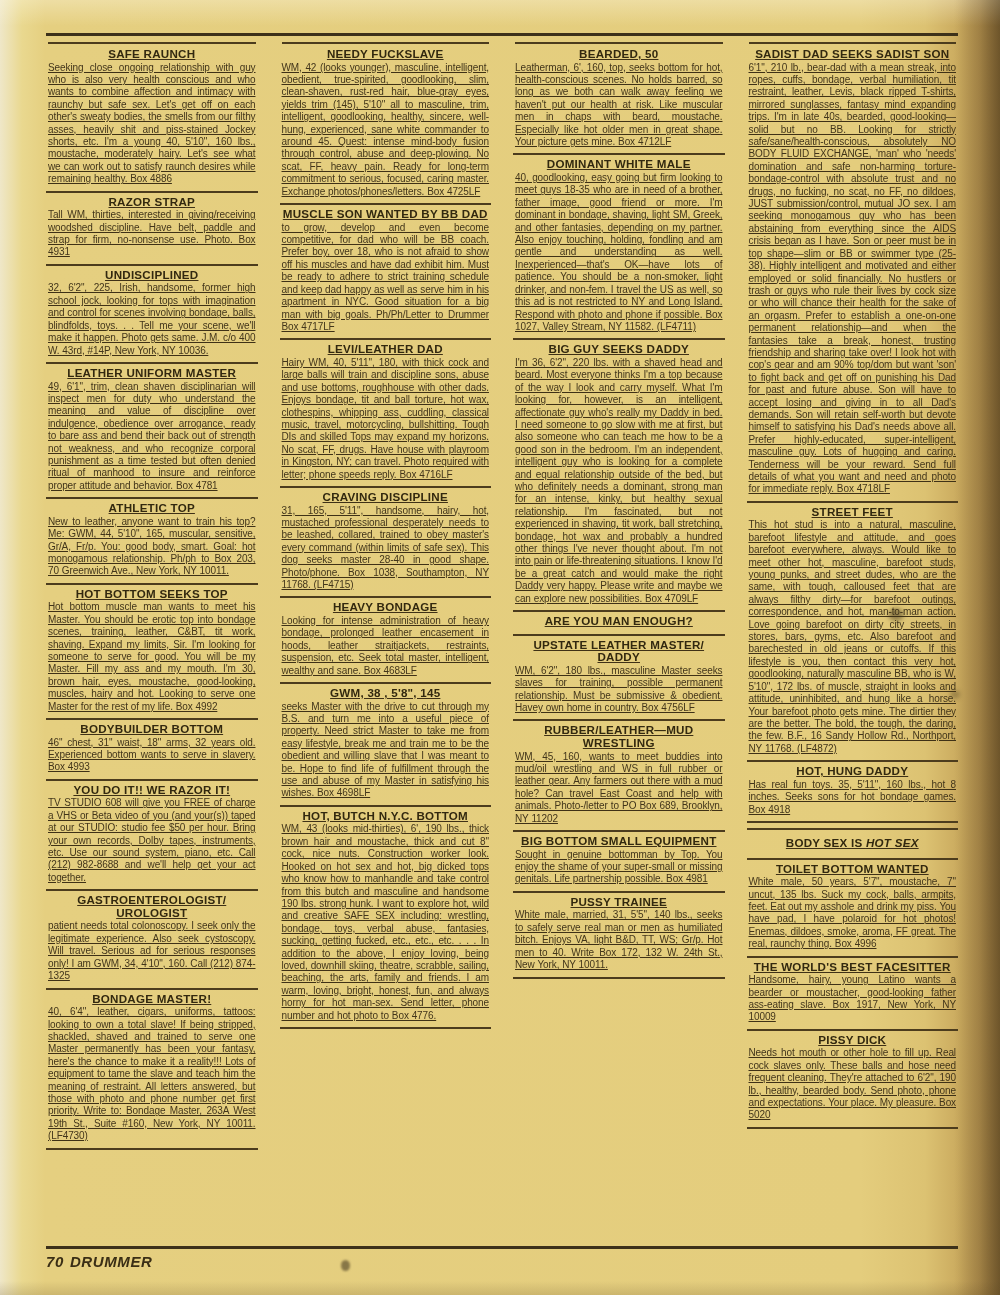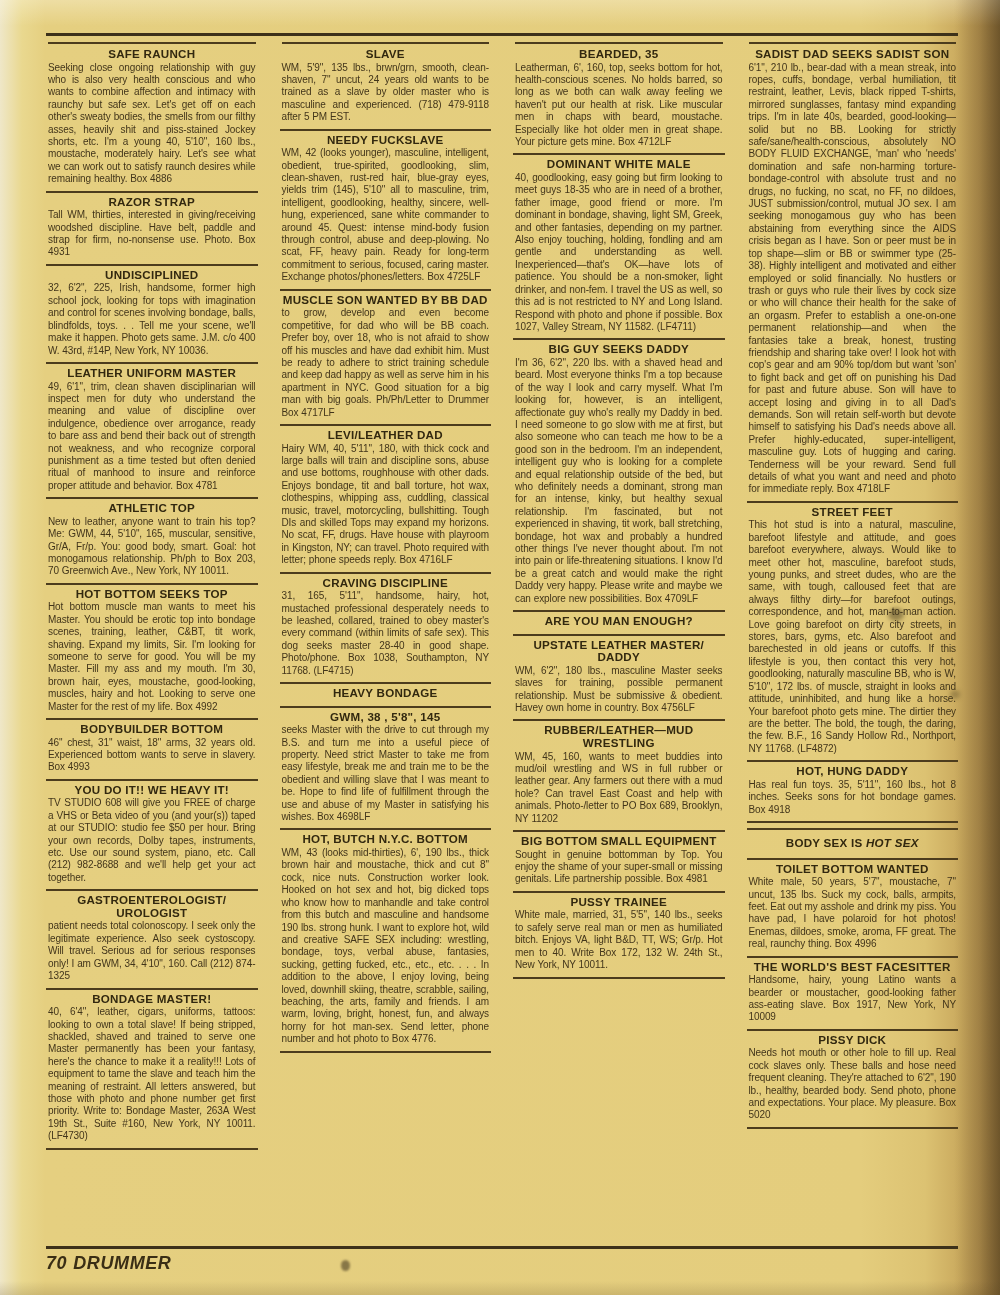--- a/index.html
+++ b/index.html
@@ -22,21 +22,21 @@
     content:"";position:absolute;left:0;right:0;bottom:0;height:14px;
     background:linear-gradient(180deg, rgba(90,70,35,0) 0, rgba(90,70,35,0.18) 100%);
     pointer-events:none;
   }
   .top-rule{
     position:absolute;left:46px;top:33px;width:912px;height:3px;
     background:#3d311a;
   }
   .columns{
     position:absolute;left:46px;top:42px;width:912px;height:1202px;
-    display:flex;gap:22px;overflow:hidden;
+    display:flex;gap:22px;overflow:hidden;text-decoration:underline;
   }
   .col{
     flex:1 1 0;min-width:0;height:1202px;overflow:hidden;
   }
   .col::before{
     content:"";display:block;border-top:2px solid #4c3c1d;margin:0 2px 1px 2px;
   }
   .ad{
     border-bottom:2px solid #4c3c1d;
     padding:2px 2px 5px 2px;margin:0;
@@ -51,21 +51,21 @@
     margin:0;font-size:10px;line-height:12.4px;
     text-align:justify;word-spacing:0.2px;letter-spacing:-0.1px;
     color:#42351a;
   }
   .ad.banner{margin-top:5px;border-top:2px solid #4c3c1d;padding-top:6px;padding-bottom:7px;}
   .footer{
     position:absolute;left:46px;top:1246px;width:912px;
   }
   .footer-rule{height:2.5px;background:#3d311a;}
   .footer-text{
-    margin-top:4px;font-size:18px;font-weight:700;font-style:italic;
+    margin-top:4px;font-size:15px;font-weight:700;font-style:italic;
     color:#3a2e15;letter-spacing:0.6px;
   }
   .footer-text .mag{margin-left:6px;}
   .smudge{position:absolute;border-radius:50%;pointer-events:none;}
   .smudge-a{left:341px;top:1260px;width:9px;height:11px;background:rgba(60,48,25,0.55);filter:blur(1px);}
   .smudge-b{left:888px;top:608px;width:16px;height:13px;background:rgba(55,45,22,0.45);filter:blur(2px);}
   .smudge-c{left:950px;top:690px;width:10px;height:9px;background:rgba(70,56,28,0.35);filter:blur(2px);}
   .page-curve{
     position:absolute;top:0;right:0;width:46px;height:1295px;
     background:linear-gradient(90deg, rgba(105,82,40,0) 0, rgba(105,82,40,0.25) 55%, rgba(75,57,26,0.45) 100%);
@@ -110,39 +110,35 @@
     <h3 class="ad-title"><span class="t">HOT BOTTOM SEEKS TOP</span></h3>
     <p class="ad-body">Hot bottom muscle man wants to meet his Master. You should be erotic top into bondage scenes, training, leather, C&amp;BT, tit work, shaving. Expand my limits, Sir. I'm looking for someone to serve for good. You will be my Master. Fill my ass and my mouth. I'm 30, brown hair, eyes, moustache, good-looking, muscles, hairy and hot. Looking to serve one Master for the rest of my life. Box 4992</p>
   </article>
 
   <article class="ad">
     <h3 class="ad-title"><span class="t">BODYBUILDER BOTTOM</span></h3>
     <p class="ad-body">46" chest, 31" waist, 18" arms, 32 years old. Experienced bottom wants to serve in slavery. Box 4993</p>
   </article>
 
   <article class="ad">
-    <h3 class="ad-title"><span class="t">YOU DO IT!! WE HEAVY IT!</span></h3>
+    <h3 class="ad-title"><span class="t">YOU DO IT!! WE RAZOR IT!</span></h3>
     <p class="ad-body">TV STUDIO 608 will give you FREE of charge a VHS or Beta video of you (and your(s)) taped at our STUDIO: studio fee $50 per hour. Bring your own records, Dolby tapes, instruments, etc. Use our sound system, piano, etc. Call (212) 982-8688 and we'll help get your act together.</p>
   </article>
 
   <article class="ad">
     <h3 class="ad-title"><span class="t">GASTROENTEROLOGIST/ UROLOGIST</span></h3>
     <p class="ad-body">patient needs total colonoscopy. I seek only the legitimate experience. Also seek cystoscopy. Will travel. Serious ad for serious responses only! I am GWM, 34, 4'10", 160. Call (212) 874-1325</p>
   </article>
 
   <article class="ad">
     <h3 class="ad-title"><span class="t">BONDAGE MASTER!</span></h3>
     <p class="ad-body">40, 6'4", leather, cigars, uniforms, tattoos: looking to own a total slave! If being stripped, shackled, shaved and trained to serve one Master permanently has been your fantasy, here's the chance to make it a reality!!! Lots of equipment to tame the slave and teach him the meaning of restraint. All letters answered, but those with photo and phone number get first priority. Write to: Bondage Master, 263A West 19th St., Suite #160, New York, NY 10011. (LF4730)</p>
   </article>
 </div>
     <div class="col">
-  <article class="ad">
-    <h3 class="ad-title"><span class="t">SLAVE</span></h3>
-    <p class="ad-body">WM, 5'9", 135 lbs., brwn/grn, smooth, clean-shaven, 7" uncut, 24 years old wants to be trained as a slave by older master who is masculine and experienced. (718) 479-9118 after 5 PM EST.</p>
-  </article>
 
   <article class="ad">
     <h3 class="ad-title"><span class="t">NEEDY FUCKSLAVE</span></h3>
     <p class="ad-body">WM, 42 (looks younger), masculine, intelligent, obedient, true-spirited, goodlooking, slim, clean-shaven, rust-red hair, blue-gray eyes, yields trim (145), 5'10" all to masculine, trim, intelligent, goodlooking, healthy, sincere, well-hung, experienced, sane white commander to around 45. Quest: intense mind-body fusion through control, abuse and deep-plowing. No scat, FF, heavy pain. Ready for long-term commitment to serious, focused, caring master. Exchange photos/phones/letters. Box 4725LF</p>
   </article>
 
   <article class="ad">
     <h3 class="ad-title"><span class="t">MUSCLE SON WANTED BY BB DAD</span></h3>
     <p class="ad-body">to grow, develop and even become competitive, for dad who will be BB coach. Prefer boy, over 18, who is not afraid to show off his muscles and have dad exhibit him. Must be ready to adhere to strict training schedule and keep dad happy as well as serve him in his apartment in NYC. Good situation for a big man with big goals. Ph/Ph/Letter to Drummer Box 4717LF</p>
   </article>
@@ -152,35 +148,36 @@
     <p class="ad-body">Hairy WM, 40, 5'11", 180, with thick cock and large balls will train and discipline sons, abuse and use bottoms, roughhouse with other dads. Enjoys bondage, tit and ball torture, hot wax, clothespins, whipping ass, cuddling, classical music, travel, motorcycling, bullshitting. Tough DIs and skilled Tops may expand my horizons. No scat, FF, drugs. Have house with playroom in Kingston, NY; can travel. Photo required with letter; phone speeds reply. Box 4716LF</p>
   </article>
 
   <article class="ad">
     <h3 class="ad-title"><span class="t">CRAVING DISCIPLINE</span></h3>
     <p class="ad-body">31, 165, 5'11", handsome, hairy, hot, mustached professional desperately needs to be leashed, collared, trained to obey master's every command (within limits of safe sex). This dog seeks master 28-40 in good shape. Photo/phone. Box 1038, Southampton, NY 11768. (LF4715)</p>
   </article>
 
   <article class="ad">
     <h3 class="ad-title"><span class="t">HEAVY BONDAGE</span></h3>
+    <p class="ad-body">Looking for intense administration of heavy bondage, prolonged leather encasement in hoods, leather straitjackets, restraints, suspension, etc. Seek total master, intelligent, wealthy and sane. Box 4683LF</p>
   </article>
 
   <article class="ad">
     <h3 class="ad-title"><span class="t">GWM, 38 , 5'8", 145</span></h3>
     <p class="ad-body">seeks Master with the drive to cut through my B.S. and turn me into a useful piece of property. Need strict Master to take me from easy lifestyle, break me and train me to be the obedient and willing slave that I was meant to be. Hope to find life of fulfillment through the use and abuse of my Master in satisfying his wishes. Box 4698LF</p>
   </article>
 
   <article class="ad">
     <h3 class="ad-title"><span class="t">HOT, BUTCH N.Y.C. BOTTOM</span></h3>
     <p class="ad-body">WM, 43 (looks mid-thirties), 6', 190 lbs., thick brown hair and moustache, thick and cut 8" cock, nice nuts. Construction worker look. Hooked on hot sex and hot, big dicked tops who know how to manhandle and take control from this butch and masculine and handsome 190 lbs. strong hunk. I want to explore hot, wild and creative SAFE SEX including: wrestling, bondage, toys, verbal abuse, fantasies, sucking, getting fucked, etc., etc., etc. . . . In addition to the above, I enjoy loving, being loved, downhill skiing, theatre, scrabble, sailing, beaching, the arts, family and friends. I am warm, loving, bright, honest, fun, and always horny for hot man-sex. Send letter, phone number and hot photo to Box 4776.</p>
   </article>
 </div>
     <div class="col">
   <article class="ad">
-    <h3 class="ad-title"><span class="t">BEARDED, 35</span></h3>
+    <h3 class="ad-title"><span class="t">BEARDED, 50</span></h3>
     <p class="ad-body">Leatherman, 6', 160, top, seeks bottom for hot, health-conscious scenes. No holds barred, so long as we both can walk away feeling we haven't put our health at risk. Like muscular men in chaps with beard, moustache. Especially like hot older men in great shape. Your picture gets mine. Box 4712LF</p>
   </article>
 
   <article class="ad">
     <h3 class="ad-title"><span class="t">DOMINANT WHITE MALE</span></h3>
     <p class="ad-body">40, goodlooking, easy going but firm looking to meet guys 18-35 who are in need of a brother, father image, good friend or more. I'm dominant in bondage, shaving, light SM, Greek, and other fantasies, depending on my partner. Also enjoy touching, holding, fondling and am gentle and understanding as well. Inexperienced—that's OK—have lots of patience. You should be a non-smoker, light drinker, and non-fem. I travel the US as well, so this ad is not restricted to NY and Long Island. Respond with photo and phone if possible. Box 1027, Valley Stream, NY 11582. (LF4711)</p>
   </article>
 
   <article class="ad">
     <h3 class="ad-title"><span class="t">BIG GUY SEEKS DADDY</span></h3>

